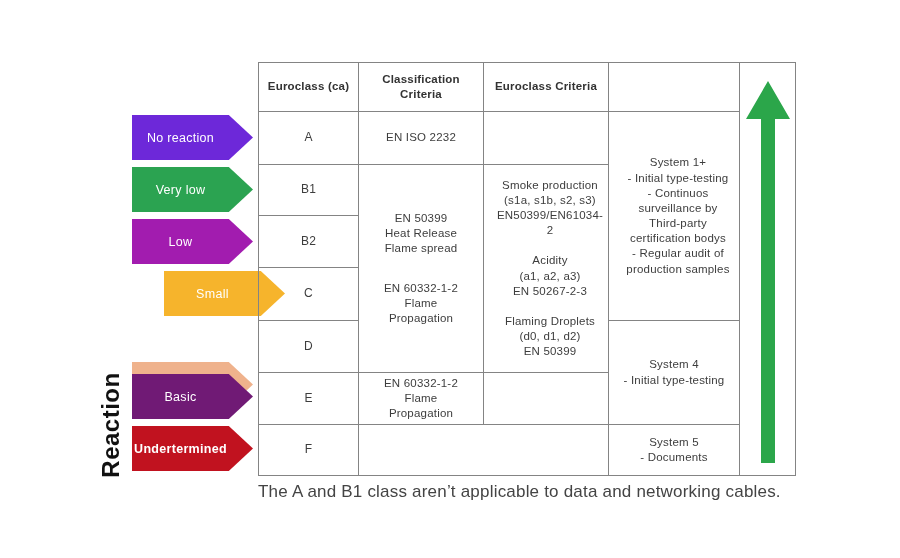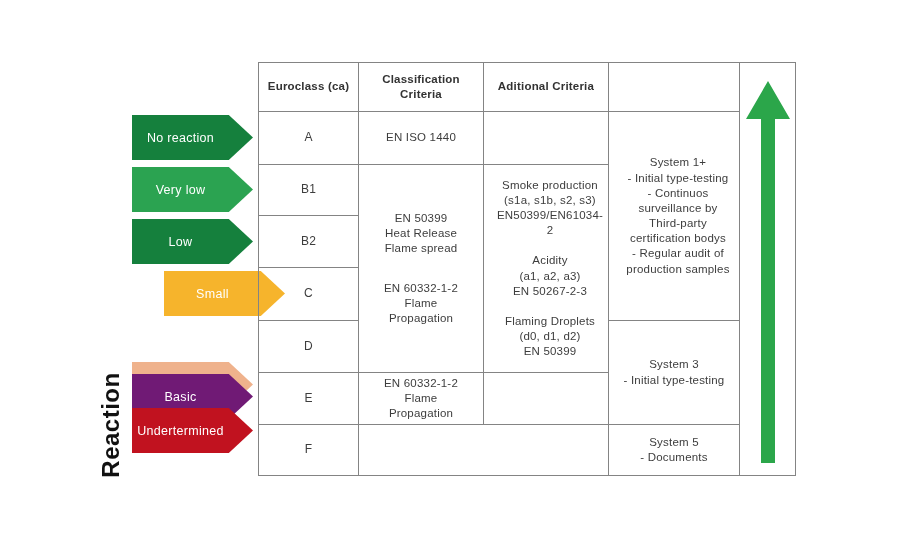--- a/index.html
+++ b/index.html
@@ -98,66 +98,66 @@
     letter-spacing: 0.2px;
   }
 </style>
 </head>
 <body>
 
 <div class="stage">
 
   <div class="axis-label">Reaction</div>
 
-  <div class="reaction-arrow" style="top: 115px; background: #15803d;">
+  <div class="reaction-arrow" style="top: 115px; background: #6d28d9;">
       <span>No reaction</span>
     </div>
   <div class="reaction-arrow" style="top: 167px; background: rgb(43, 163, 81);">
       <span>Very low</span>
     </div>
-  <div class="reaction-arrow" style="top: 219px; background: #15803d;">
+  <div class="reaction-arrow" style="top: 219px; background: #a21caf;">
       <span>Low</span>
     </div>
   <div class="reaction-arrow" style="top: 271px; background: rgb(246, 180, 44); margin-left: 32px;">
       <span>Small</span>
     </div>
   <div class="reaction-arrow" style="top: 322px; background: rgb(239, 178, 140); margin-top: 40px;">
       <span>Improved</span>
     </div>
   <div class="reaction-arrow" style="top: 374px; background: #701a75;">
       <span>Basic</span>
     </div>
-  <div class="reaction-arrow" style="top: 408px; background: rgb(193, 18, 31);">
+  <div class="reaction-arrow" style="top: 426px; background: rgb(193, 18, 31); font-weight: bold;">
       <span>Undertermined</span>
     </div>
 
   <table class="euro">
     <colgroup>
       <col style="width:100px">
         <col style="width:125px">
         <col style="width:125px">
         <col style="width:131px">
         <col style="width:56px">
     </colgroup>
     <tbody>
         <tr style="height:49px">
       <th class="multiline">Euroclass (ca)</th>
       <th class="multiline">Classification
 Criteria</th>
-      <th class="multiline">Aditional Criteria</th>
+      <th class="multiline">Euroclass Criteria</th>
       <th></th>
       <td class="arrow-cell" rowspan="8">
         <svg width="54" height="408" viewBox="0 0 54 408">
           <polygon points="27,18 49,56 34,56 34,400 20,400 20,56 5,56" fill="#2ba64a"></polygon>
         </svg>
       </td>
     </tr>
     <tr style="height:52px">
       <td class="letter">A</td>
-      <td>EN ISO 1440</td>
+      <td>EN ISO 2232</td>
       <td></td>
       <td rowspan="4" class="multiline cell-left">System 1+
 - Initial type-testing
 - Continuos
 surveillance by
 Third-party
 certification bodys
 - Regular audit of
 production samples</td>
     </tr>
@@ -186,33 +186,34 @@
 EN 50399</td>
     </tr>
     <tr style="height:52px">
       <td class="letter">B2</td>
     </tr>
     <tr style="height:53px">
       <td class="letter">C</td>
     </tr>
     <tr style="height:51px">
       <td class="letter">D</td>
-      <td rowspan="2" class="multiline">System 3
+      <td rowspan="2" class="multiline">System 4
 - Initial type-testing</td>
     </tr>
     <tr style="height:52px">
       <td class="letter">E</td>
       <td class="multiline">EN 60332-1-2
 Flame
 Propagation</td>
       <td></td>
     </tr>
     <tr style="height:51px">
       <td class="letter">F</td>
       <td colspan="2"></td>
       <td class="multiline">System 5
 - Documents</td>
     </tr>
   </tbody>
     </table>
 
+  <div class="caption">The A and B1 class aren’t applicable to data and networking cables.</div>
 
 </div>
 
 </body></html>

